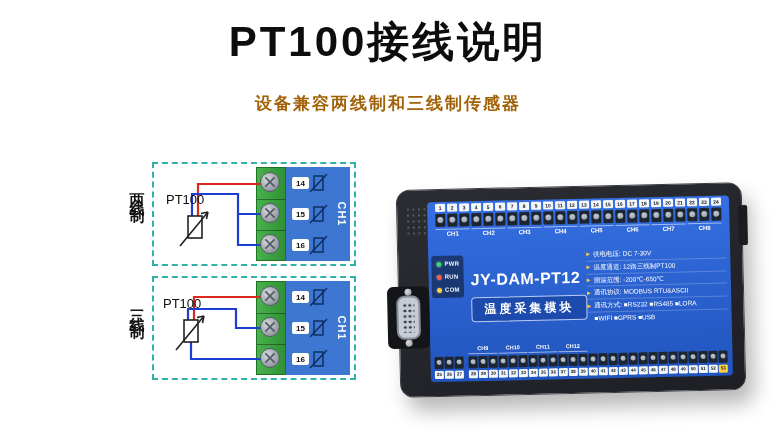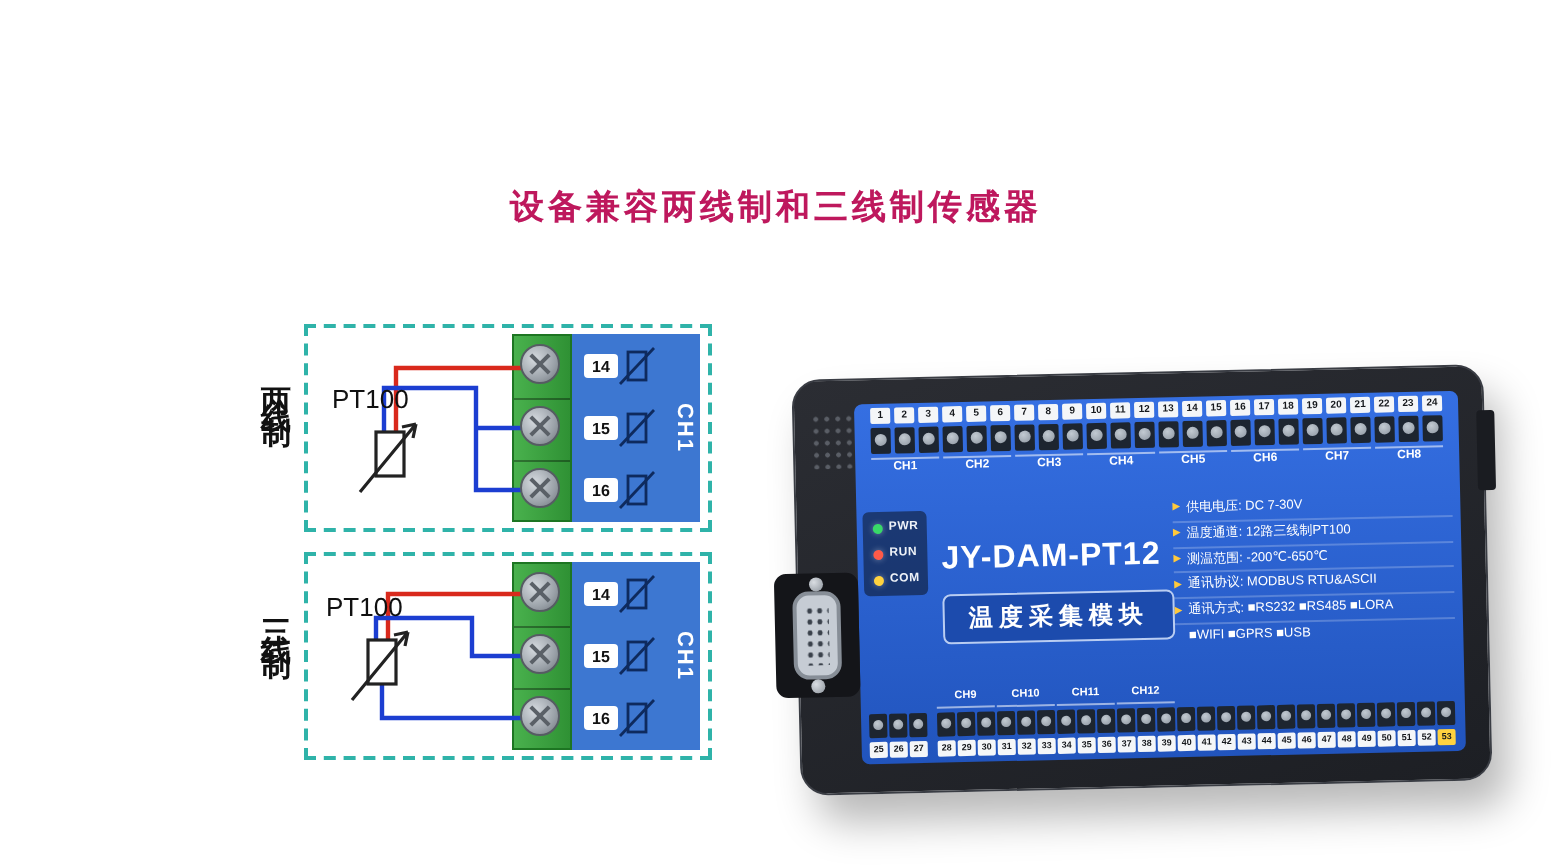--- a/index.html
+++ b/index.html
@@ -1,21 +1,21 @@
 <!DOCTYPE html>
 <html><head>
 <meta charset="utf-8">
 <style>
   html,body{margin:0;padding:0;}
   body{width:776px;height:433px;background:#ffffff;font-family:"Liberation Sans","DejaVu Sans",sans-serif;position:relative;overflow:hidden;}
   .page{position:absolute;inset:0;}
 
   
   .title{position:absolute;top:14px;left:0;width:100%;text-align:center;font-size:42px;font-weight:900;color:#0d0d0d;letter-spacing:3px;margin:0;}
-  .subtitle{position:absolute;top:92px;left:0;width:100%;text-align:center;font-size:17px;font-weight:700;color:#be185d;letter-spacing:2px;}
+  .subtitle{position:absolute;top:92px;left:0;width:100%;text-align:center;font-size:17px;font-weight:700;color:#a16207;letter-spacing:2px;}
 
   
   .side-label{position:absolute;writing-mode:vertical-rl;text-orientation:upright;font-size:15px;font-weight:800;color:#111;letter-spacing:7px;}
   .lbl1{left:127px;top:182px;}
   .lbl2{left:127px;top:298px;}
   .wiring-box{position:absolute;width:200px;height:100px;border:2px dashed #2fb3a9;background:#fff;}
   .box1{left:152px;top:162px;}
   .box2{left:152px;top:276px;}
   .gstrip{position:absolute;left:102px;top:3px;width:30px;height:94px;background:linear-gradient(90deg,#49b14d,#2f9134);border:1px solid #1d7522;box-sizing:border-box;z-index:1;}
   .gstrip::before,.gstrip::after{content:"";position:absolute;left:0;right:0;height:1px;background:rgba(0,0,0,.35);}
@@ -80,20 +80,21 @@
   .db9::before{content:"";position:absolute;inset:5px 4px;background-image:radial-gradient(#3a414b 1.1px,transparent 1.4px);background-size:5px 5.5px;}
   .db9-screw{position:absolute;left:50%;width:7px;height:7px;border-radius:50%;background:radial-gradient(circle at 35% 35%,#d9dde2,#8d949c);transform:translateX(-50%);}
   .db9-screw.top{top:-9px;}
   .db9-screw.bot{bottom:-9px;}
 </style>
 </head>
 <body>
 
 <div class="page">
 
+  <h1 class="title">PT100接线说明</h1>
   <div class="subtitle">设备兼容两线制和三线制传感器</div>
 
   <div class="side-label lbl1">两线制</div>
   <div class="wiring-box box1">
     <div class="gstrip"></div>
     <div class="bpanel"></div>
     <svg class="wires" width="200" height="100" viewBox="0 0 200 100">
       <path class="wire-red" d="M44,52 V20 H112" fill="none" stroke="#d9291c" stroke-width="2.2"></path>
       <path class="wire-blue" d="M38,52 V30 H84 V50 H112 M84,50 V81 H112" fill="none" stroke="#1c3ed1" stroke-width="2.2"></path>
       <rect x="34" y="52" width="14" height="22" fill="#ffffff" stroke="#222" stroke-width="1.6"></rect>

